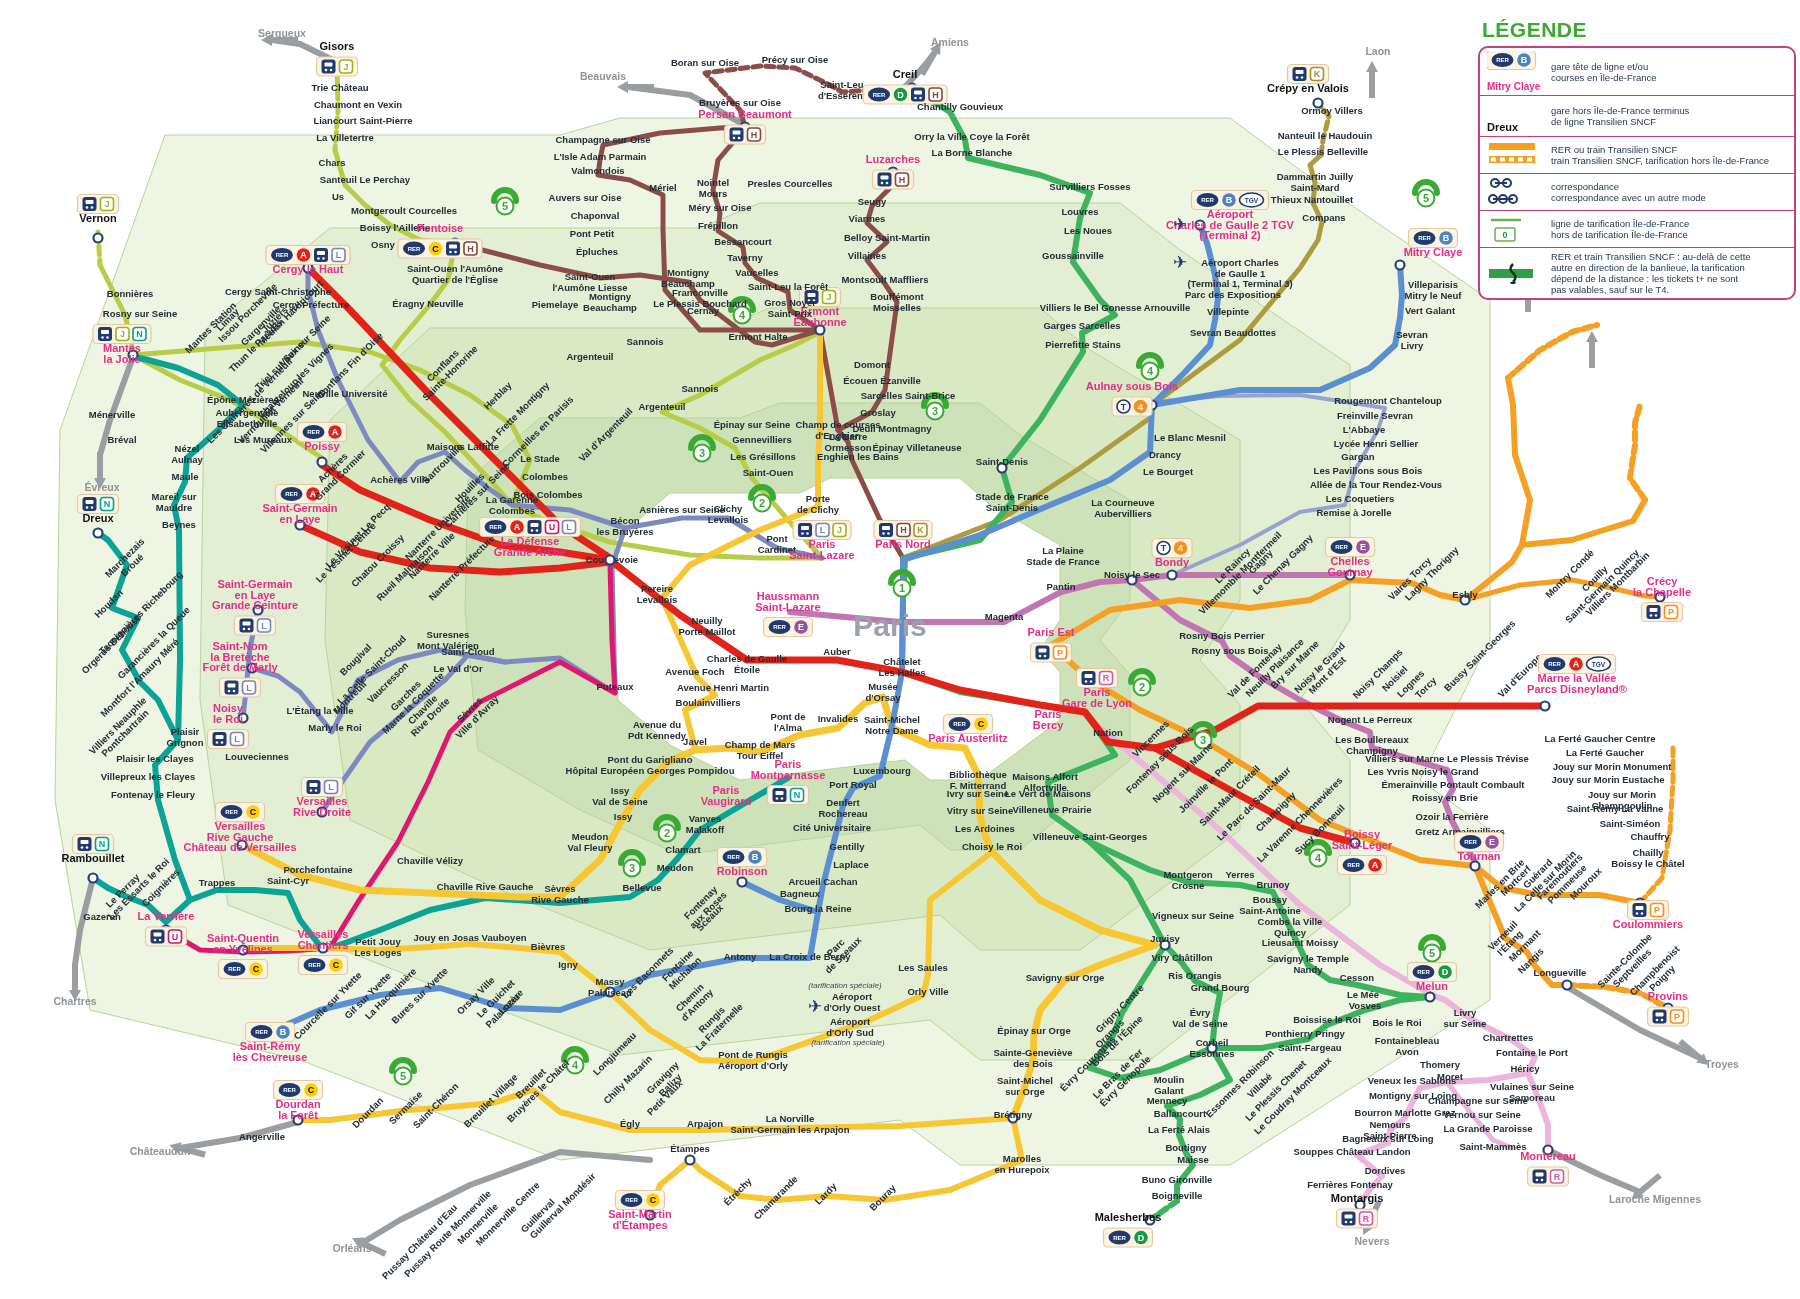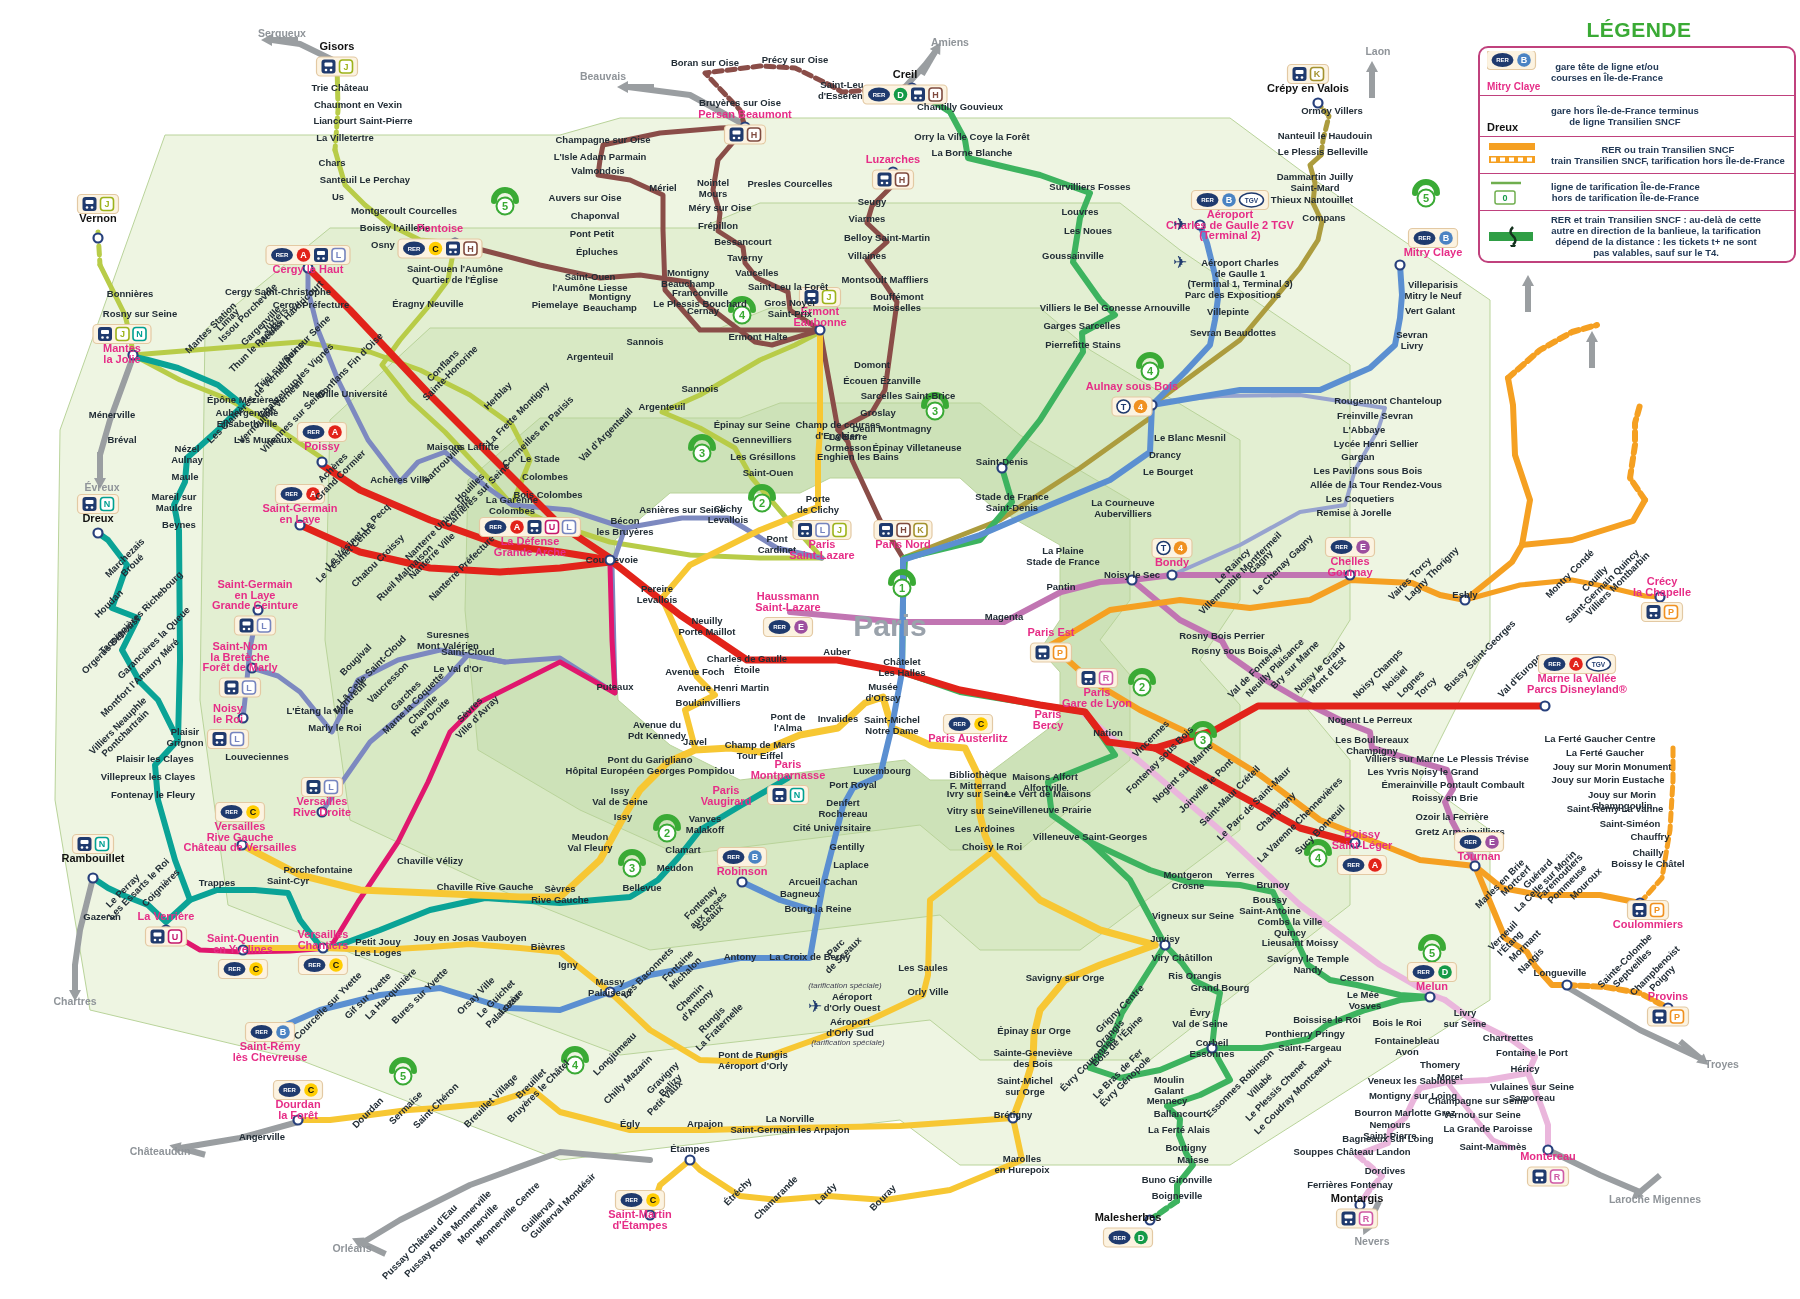--- a/index.html
+++ b/index.html
@@ -1,25 +1,25 @@
 <!DOCTYPE html>
 <html><head>
 <meta charset="utf-8">
 <style>
   html,body{margin:0;padding:0;background:#fff;font-family:"Liberation Sans",sans-serif;}
   #stage{position:relative;width:1800px;height:1299px;background:#fff;overflow:hidden;}
   #mapsvg{position:absolute;left:0;top:0;}
   
-  #legend{position:absolute;left:1478px;top:18px;width:318px;text-align:center;}
+  #legend{position:absolute;left:1478px;top:18px;width:318px;}
   #legend .ttl{color:#3aaa35;font-size:21px;font-weight:bold;letter-spacing:.5px;margin:0 0 4px 4px;}
   #legend .box{background:#fff;border:2.5px solid #c0417d;border-radius:10px;overflow:hidden;}
   .lrow{display:flex;align-items:center;border-top:1.5px solid #c0417d;padding:3px 7px;min-height:24px;}
   .lrow:first-child{border-top:none;}
   .lico{width:64px;flex:0 0 64px;display:flex;flex-direction:column;align-items:flex-start;justify-content:center;}
-  .ltxt{font-size:9.5px;line-height:11px;color:#233a57;font-weight:bold;}
+  .ltxt{font-size:9.5px;line-height:11px;color:#233a57;font-weight:normal;}
   .lpink{color:#e62d87;font-weight:bold;font-size:10px;}
   .lblack{color:#111;font-weight:bold;font-size:11px;}
   svg text{font-family:"Liberation Sans",sans-serif;}
   .st-m{fill:#222d36;font-size:9.5px;font-weight:bold;}
   .st-t{fill:#e62d87;font-size:11px;font-weight:bold;}
   .st-o{fill:#111;font-size:11px;font-weight:bold;}
   .st-g{fill:#8f9499;font-size:10.5px;font-weight:bold;}
   .st-n{fill:#445;font-size:8px;font-style:italic;}
   .st-paris{fill:#9aa2ab;font-size:30px;font-weight:bold;}
 </style>
@@ -1250,20 +1250,39 @@
           </div>
           <div class="ltxt">
             <div>RER ou train Transilien SNCF</div>
             <div>train Transilien SNCF, tarification hors Île-de-France</div>
           </div>
         </div>
         <div class="lrow">
           <div class="lico">
             <svg width="62" height="30">
               <g>
+                <circle cx="8" cy="6" r="4" fill="#fff" stroke="#1f3a6e" stroke-width="2"></circle>
+                <circle cx="20" cy="6" r="4" fill="#fff" stroke="#1f3a6e" stroke-width="2"></circle>
+                <line x1="8" y1="6" x2="20" y2="6" stroke="#1f3a6e" stroke-width="2"></line>
+                <circle cx="6" cy="22" r="4" fill="#fff" stroke="#1f3a6e" stroke-width="2"></circle>
+                <circle cx="16" cy="22" r="4" fill="#fff" stroke="#1f3a6e" stroke-width="2"></circle>
+                <circle cx="26" cy="22" r="4" fill="#fff" stroke="#1f3a6e" stroke-width="2"></circle>
+                <line x1="6" y1="22" x2="26" y2="22" stroke="#1f3a6e" stroke-width="2"></line>
+              </g>
+            </svg>
+          </div>
+          <div class="ltxt">
+            <div>correspondance</div>
+            <div>correspondance avec un autre mode</div>
+          </div>
+        </div>
+        <div class="lrow">
+          <div class="lico">
+            <svg width="62" height="30">
+              <g>
                 <line x1="4" y1="6" x2="34" y2="6" stroke="#6fae4e" stroke-width="2.5"></line>
                 <rect x="8" y="14" width="20" height="13" rx="2" fill="#fff" stroke="#6fae4e" stroke-width="1.5"></rect>
                 <text x="18" y="24" text-anchor="middle" fill="#159a48" font-size="9" font-weight="bold">0</text>
               </g>
             </svg>
           </div>
           <div class="ltxt">
             <div>ligne de tarification Île-de-France</div>
             <div>hors de tarification Île-de-France</div>
           </div>

